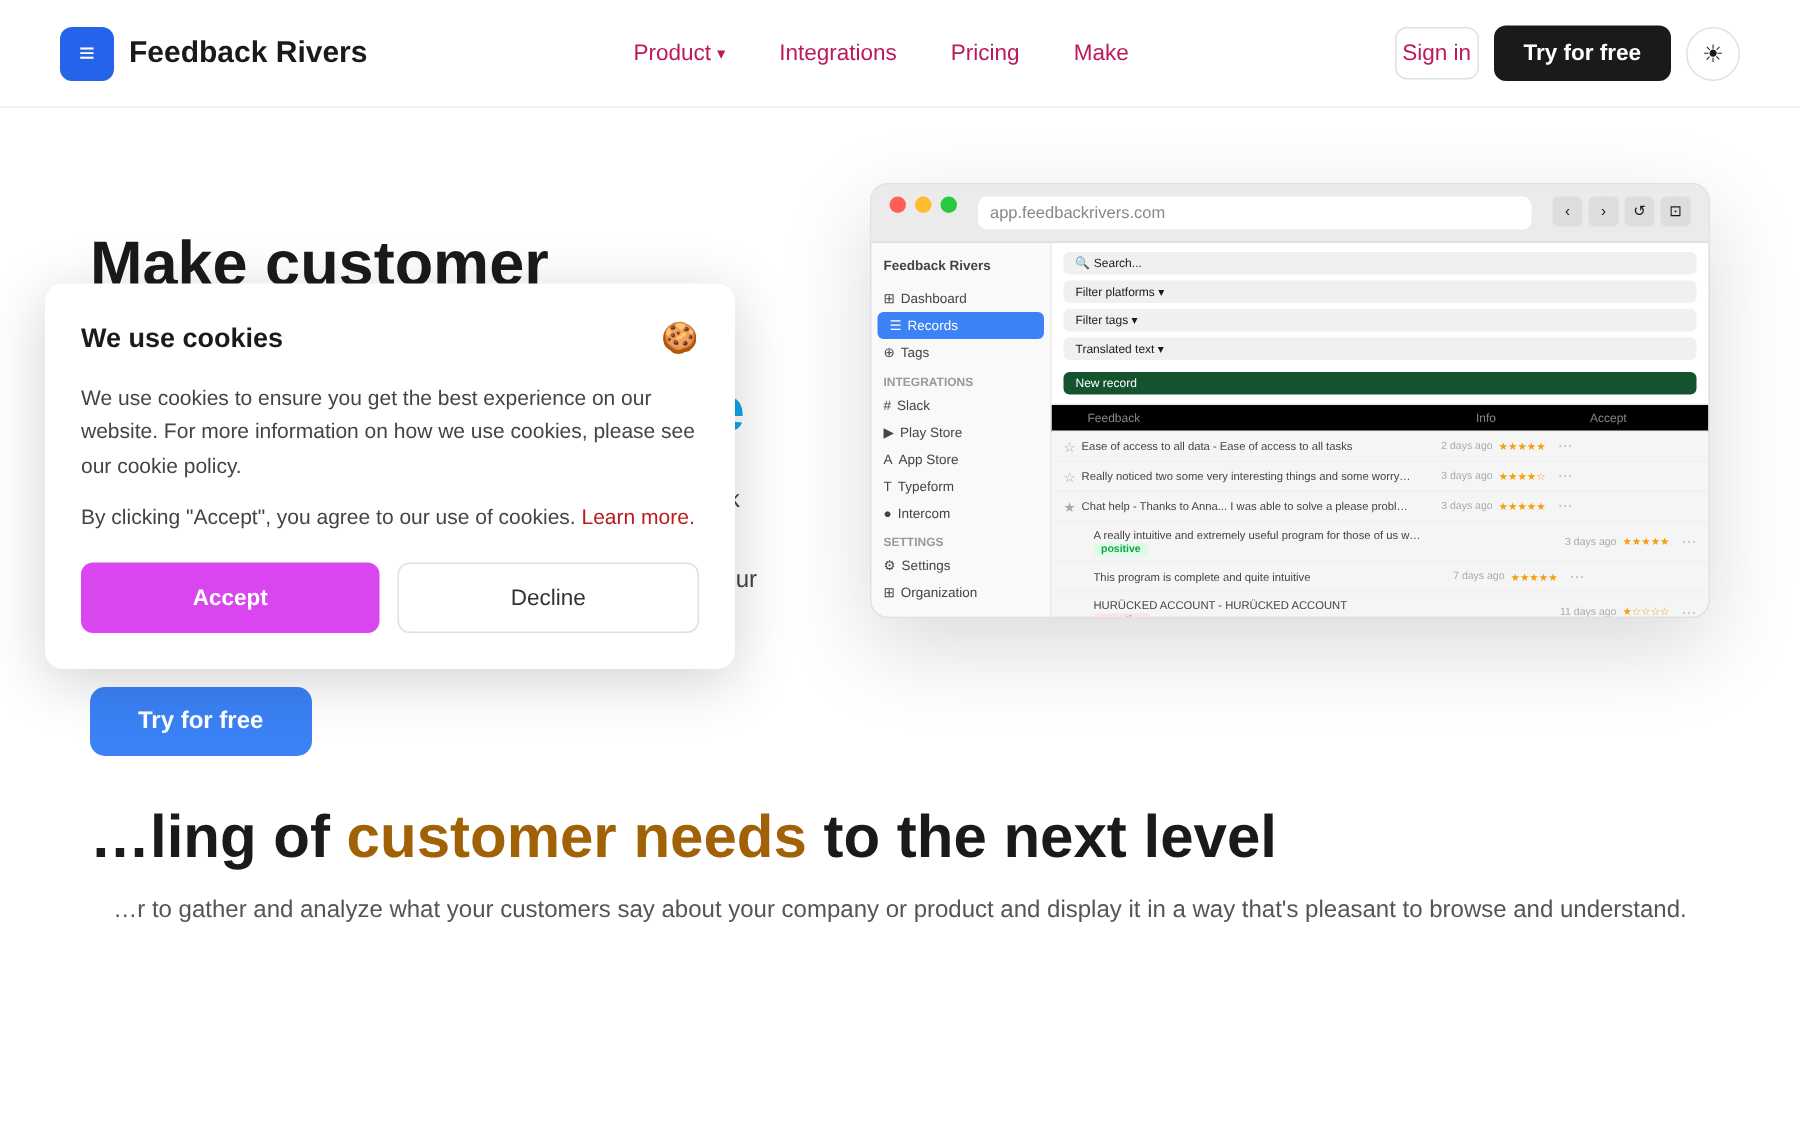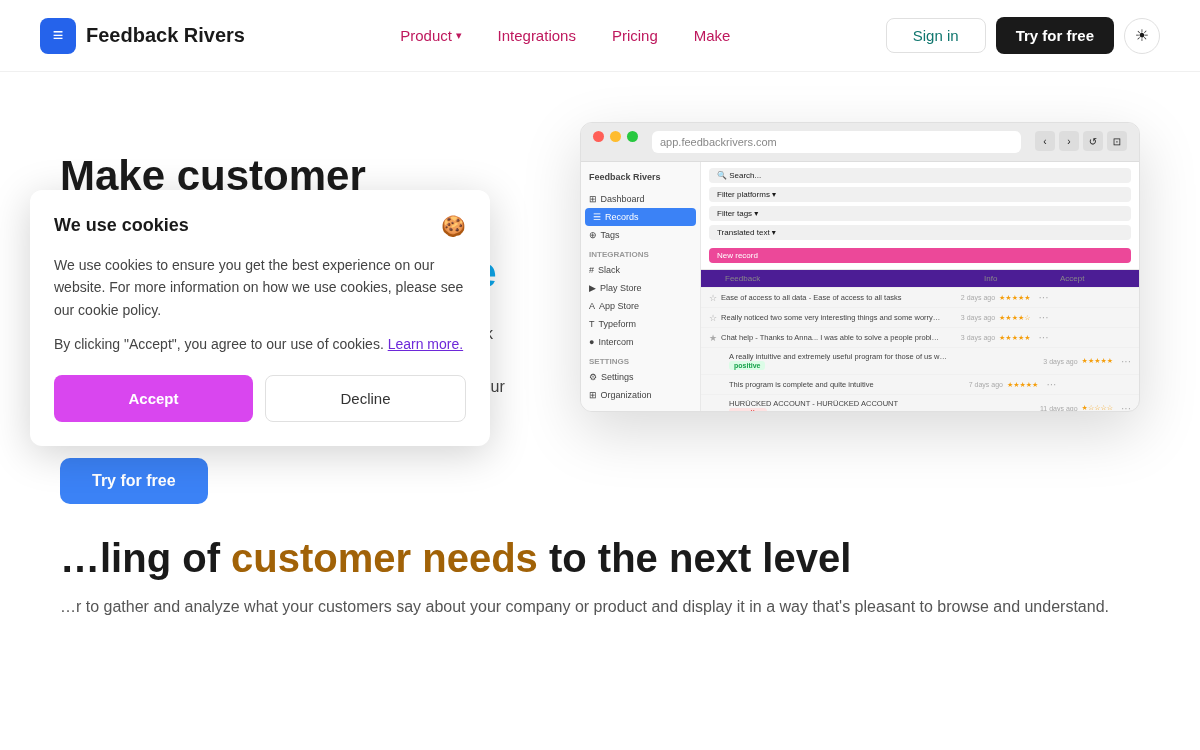--- a/index.html
+++ b/index.html
@@ -16,22 +16,22 @@
       display: flex; align-items: center; justify-content: center; color: #fff; font-size: 18px;
     }
     .logo-text { font-size: 20px; font-weight: 700; color: #1a1a1a; }
     .nav-links { display: flex; align-items: center; gap: 8px; }
     .nav-link {
       padding: 8px 14px; font-size: 15px; color: #be185d; cursor: pointer;
       border-radius: 6px; display: flex; align-items: center; gap: 4px;
     }
     .nav-actions { display: flex; align-items: center; gap: 10px; }
     .btn-signin {
-      padding: 8px 26px; font-size: 15px; border: 1px solid #e0e0e0;
-      border-radius: 8px; background: #fff; cursor: pointer; color: #0f766e;
+      padding: 8px 4px; font-size: 15px; border: 1px solid #e0e0e0;
+      border-radius: 8px; background: #fff; cursor: pointer; color: #be185d;
     }
     .btn-try {
       padding: 10px 20px; font-size: 15px; background: #1a1a1a; color: #fff;
       border: none; border-radius: 8px; cursor: pointer; font-weight: 600;
     }
     .theme-toggle {
       width: 36px; height: 36px; border-radius: 50%; border: 1px solid #e0e0e0;
       display: flex; align-items: center; justify-content: center; cursor: pointer; background: #fff;
       font-size: 16px;
     }
@@ -91,60 +91,60 @@
     .main-content { flex: 1; overflow: hidden; }
     .main-toolbar {
       padding: 6px 8px; display: flex; gap: 4px; border-bottom: 1px solid #e8e8e8;
       background: #fff;
       flex-direction: column;
     }
     .toolbar-btn {
       padding: 3px 8px; background: #f0f0f0; border-radius: 4px; font-size: 8px;
       display: flex; align-items: center; gap: 2px;
     }
-    .toolbar-btn.primary { background: #ec4899; color: #fff; }
+    .toolbar-btn.primary { background: #14532d; color: #fff; }
     .feedback-table { width: 100%; font-size: 8px; }
-    .table-header { display: flex; padding: 4px 8px; background: #4c1d95; border-bottom: 1px solid #eee; color: #888; font-size: 8px; }
+    .table-header { display: flex; padding: 4px 8px; background: #000000; border-bottom: 1px solid #eee; color: #888; font-size: 8px; }
     .table-row { display: flex; align-items: center; padding: 4px 8px; border-bottom: 1px solid #f0f0f0; gap: 4px; }
     .star { color: #f59e0b; font-size: 7px; }
     .badge { padding: 1px 5px; border-radius: 3px; font-size: 7px; font-weight: 600; }
     .badge-green { background: #dcfce7; color: #16a34a; }
     .badge-red { background: #fee2e2; color: #dc2626; }
     .feedback-text { flex: 1; color: #444; font-size: 7.5px; overflow: hidden; white-space: nowrap; text-overflow: ellipsis; max-width: 220px; }
     .feedback-date { color: #aaa; font-size: 7px; min-width: 50px; text-align: right; }
     .dots-menu { color: #aaa; font-size: 10px; margin-left: 4px; }
 
     
     .cookie-banner {
       position: absolute; bottom: 58px; left: 30px;
       background: #fff; border-radius: 12px; box-shadow: 0 8px 40px rgba(0,0,0,0.18);
       width: 460px; padding: 24px; z-index: 100;
     }
     .cookie-header { display: flex; justify-content: space-between; align-items: center; margin-bottom: 16px; }
     .cookie-title { font-size: 18px; font-weight: 700; }
     .cookie-icon { font-size: 20px; }
     .cookie-text { font-size: 14px; line-height: 1.6; color: #444; margin-bottom: 12px; }
-    .cookie-link { color: #6d28d9; text-decoration: underline; cursor: pointer; }
+    .cookie-link { color: #b91c1c; cursor: pointer; }
     .cookie-actions { display: flex; gap: 12px; margin-top: 20px; }
     .btn-accept {
       flex: 1; padding: 14px; background: #d946ef; color: #fff;
       border: none; border-radius: 8px; font-size: 15px; font-weight: 600; cursor: pointer;
     }
     .btn-decline {
       flex: 1; padding: 14px; background: #fff; color: #333;
       border: 1px solid #e0e0e0; border-radius: 8px; font-size: 15px; cursor: pointer;
     }
 
     
     .bottom-section {
       padding: 20px 60px 0; margin-top: 10px;
     }
     .bottom-title { font-size: 40px; font-weight: 800; line-height: 1.2; }
     .bottom-title .teal { color: #a16207; }
-    .bottom-desc { font-size: 16px; color: #555; margin-top: 12px; line-height: 1.6; }
+    .bottom-desc { font-size: 16px; color: #555; margin-top: 12px; line-height: 1.6; text-align: center; }
 
     .chevron { font-size: 11px; }
   </style>
 </head>
 <body>
 
 <nav>
   <div class="nav-logo">
     <div class="logo-icon">
       <span>≡</span>
@@ -263,21 +263,21 @@
             </div>
             <div class="table-row">
               <span style="color:#aaa;font-size:9px;">☆</span>
               <span class="feedback-text">Really noticed two some very interesting things and some worrying ones - Really tested...</span>
               <span class="feedback-date">3 days ago</span>
               <span class="star">★★★★☆</span>
               <span class="dots-menu">···</span>
             </div>
             <div class="table-row">
               <span style="color:#aaa;font-size:9px;">★</span>
-              <span class="feedback-text">Chat help - Thanks to Anna... I was able to solve a people problem</span>
+              <span class="feedback-text">Chat help - Thanks to Anna... I was able to solve a please problem</span>
               <span class="feedback-date">3 days ago</span>
               <span class="star">★★★★★</span>
               <span class="dots-menu">···</span>
             </div>
             <div class="table-row">
               <span style="width:16px"></span>
               <div style="flex:1">
                 <div class="feedback-text">A really intuitive and extremely useful program for those of us who work in the Service Center</div>
                 <span class="badge badge-green">positive</span>
               </div>

